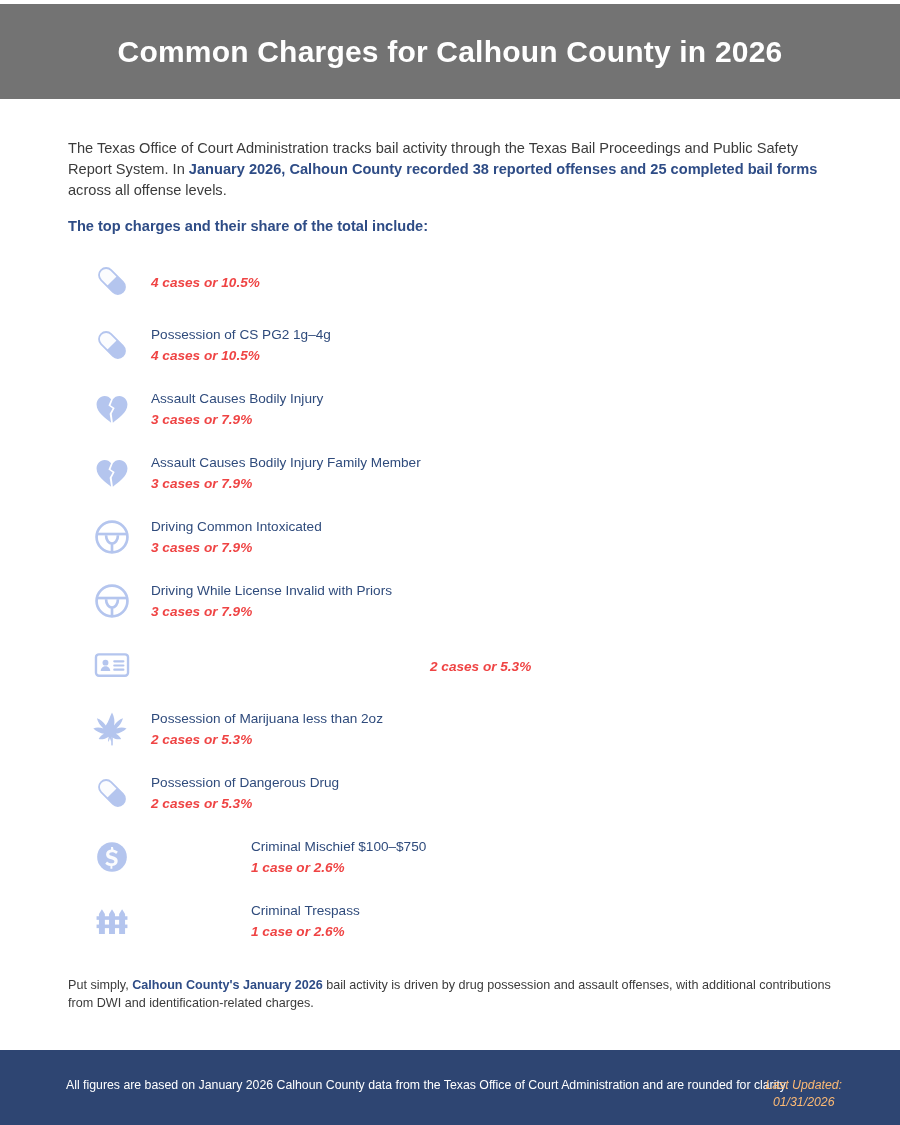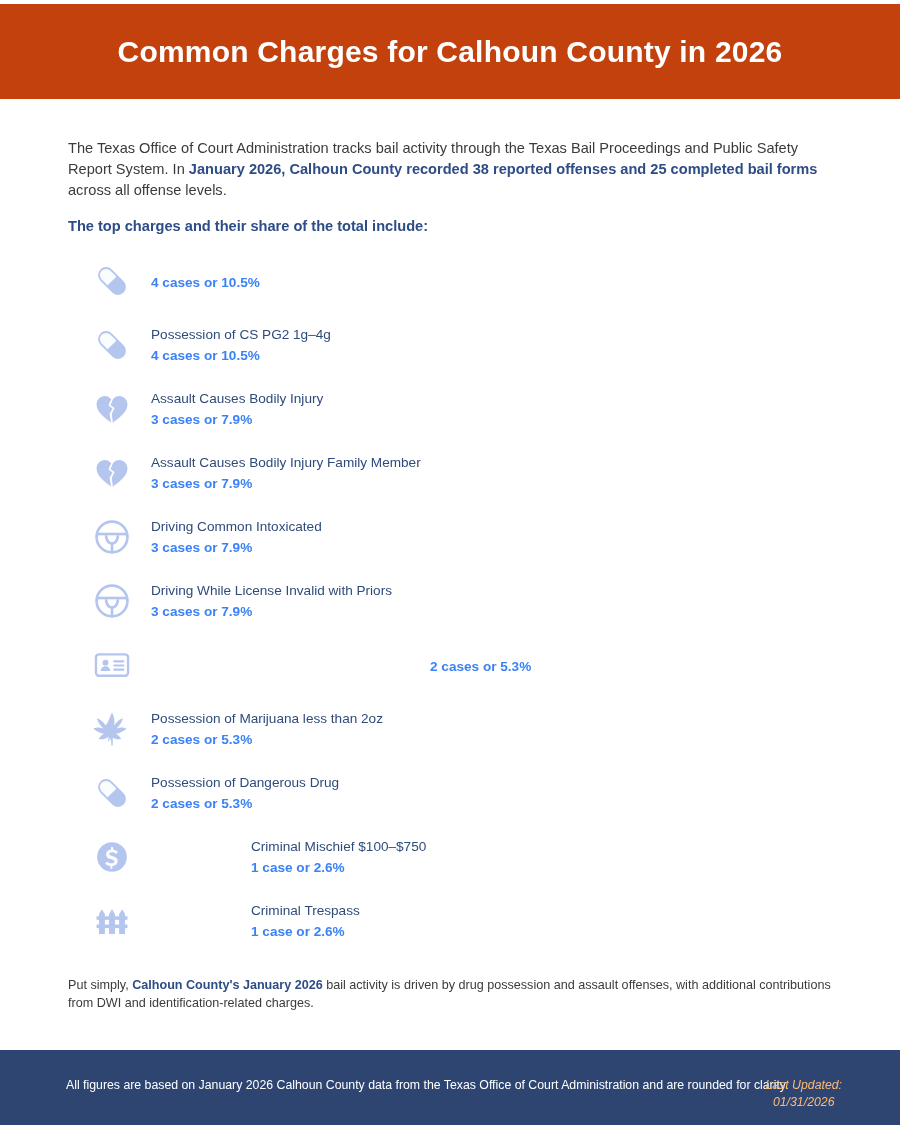--- a/index.html
+++ b/index.html
@@ -22,21 +22,21 @@
     box-sizing: border-box;
   }
 
   
   .header {
     position: absolute;
     left: 0;
     top: 4px;
     width: 900px;
     height: 95px;
-    background: #c2410c;
+    background: #737373;
     display: flex;
     align-items: center;
     justify-content: center;
   }
   .header-title {
     color: #ffffff;
     font-size: 30px;
     font-weight: bold;
     letter-spacing: 0.2px;
     text-align: center;
@@ -111,23 +111,24 @@
     line-height: 19px;
   }
   .bar-label {
     font-size: 13.6px;
     color: #2f4b7c;
     white-space: nowrap;
   }
   .bar-value {
     font-size: 13.6px;
     font-weight: bold;
-    color: #3b82f6;
+    color: #ef4444;
     white-space: nowrap;
     margin-top: 2px;
+    font-style: italic;
   }
 
   
   .closing {
     position: absolute;
     left: 68px;
     top: 976px;
     width: 780px;
     font-size: 12.6px;
     line-height: 18px;

